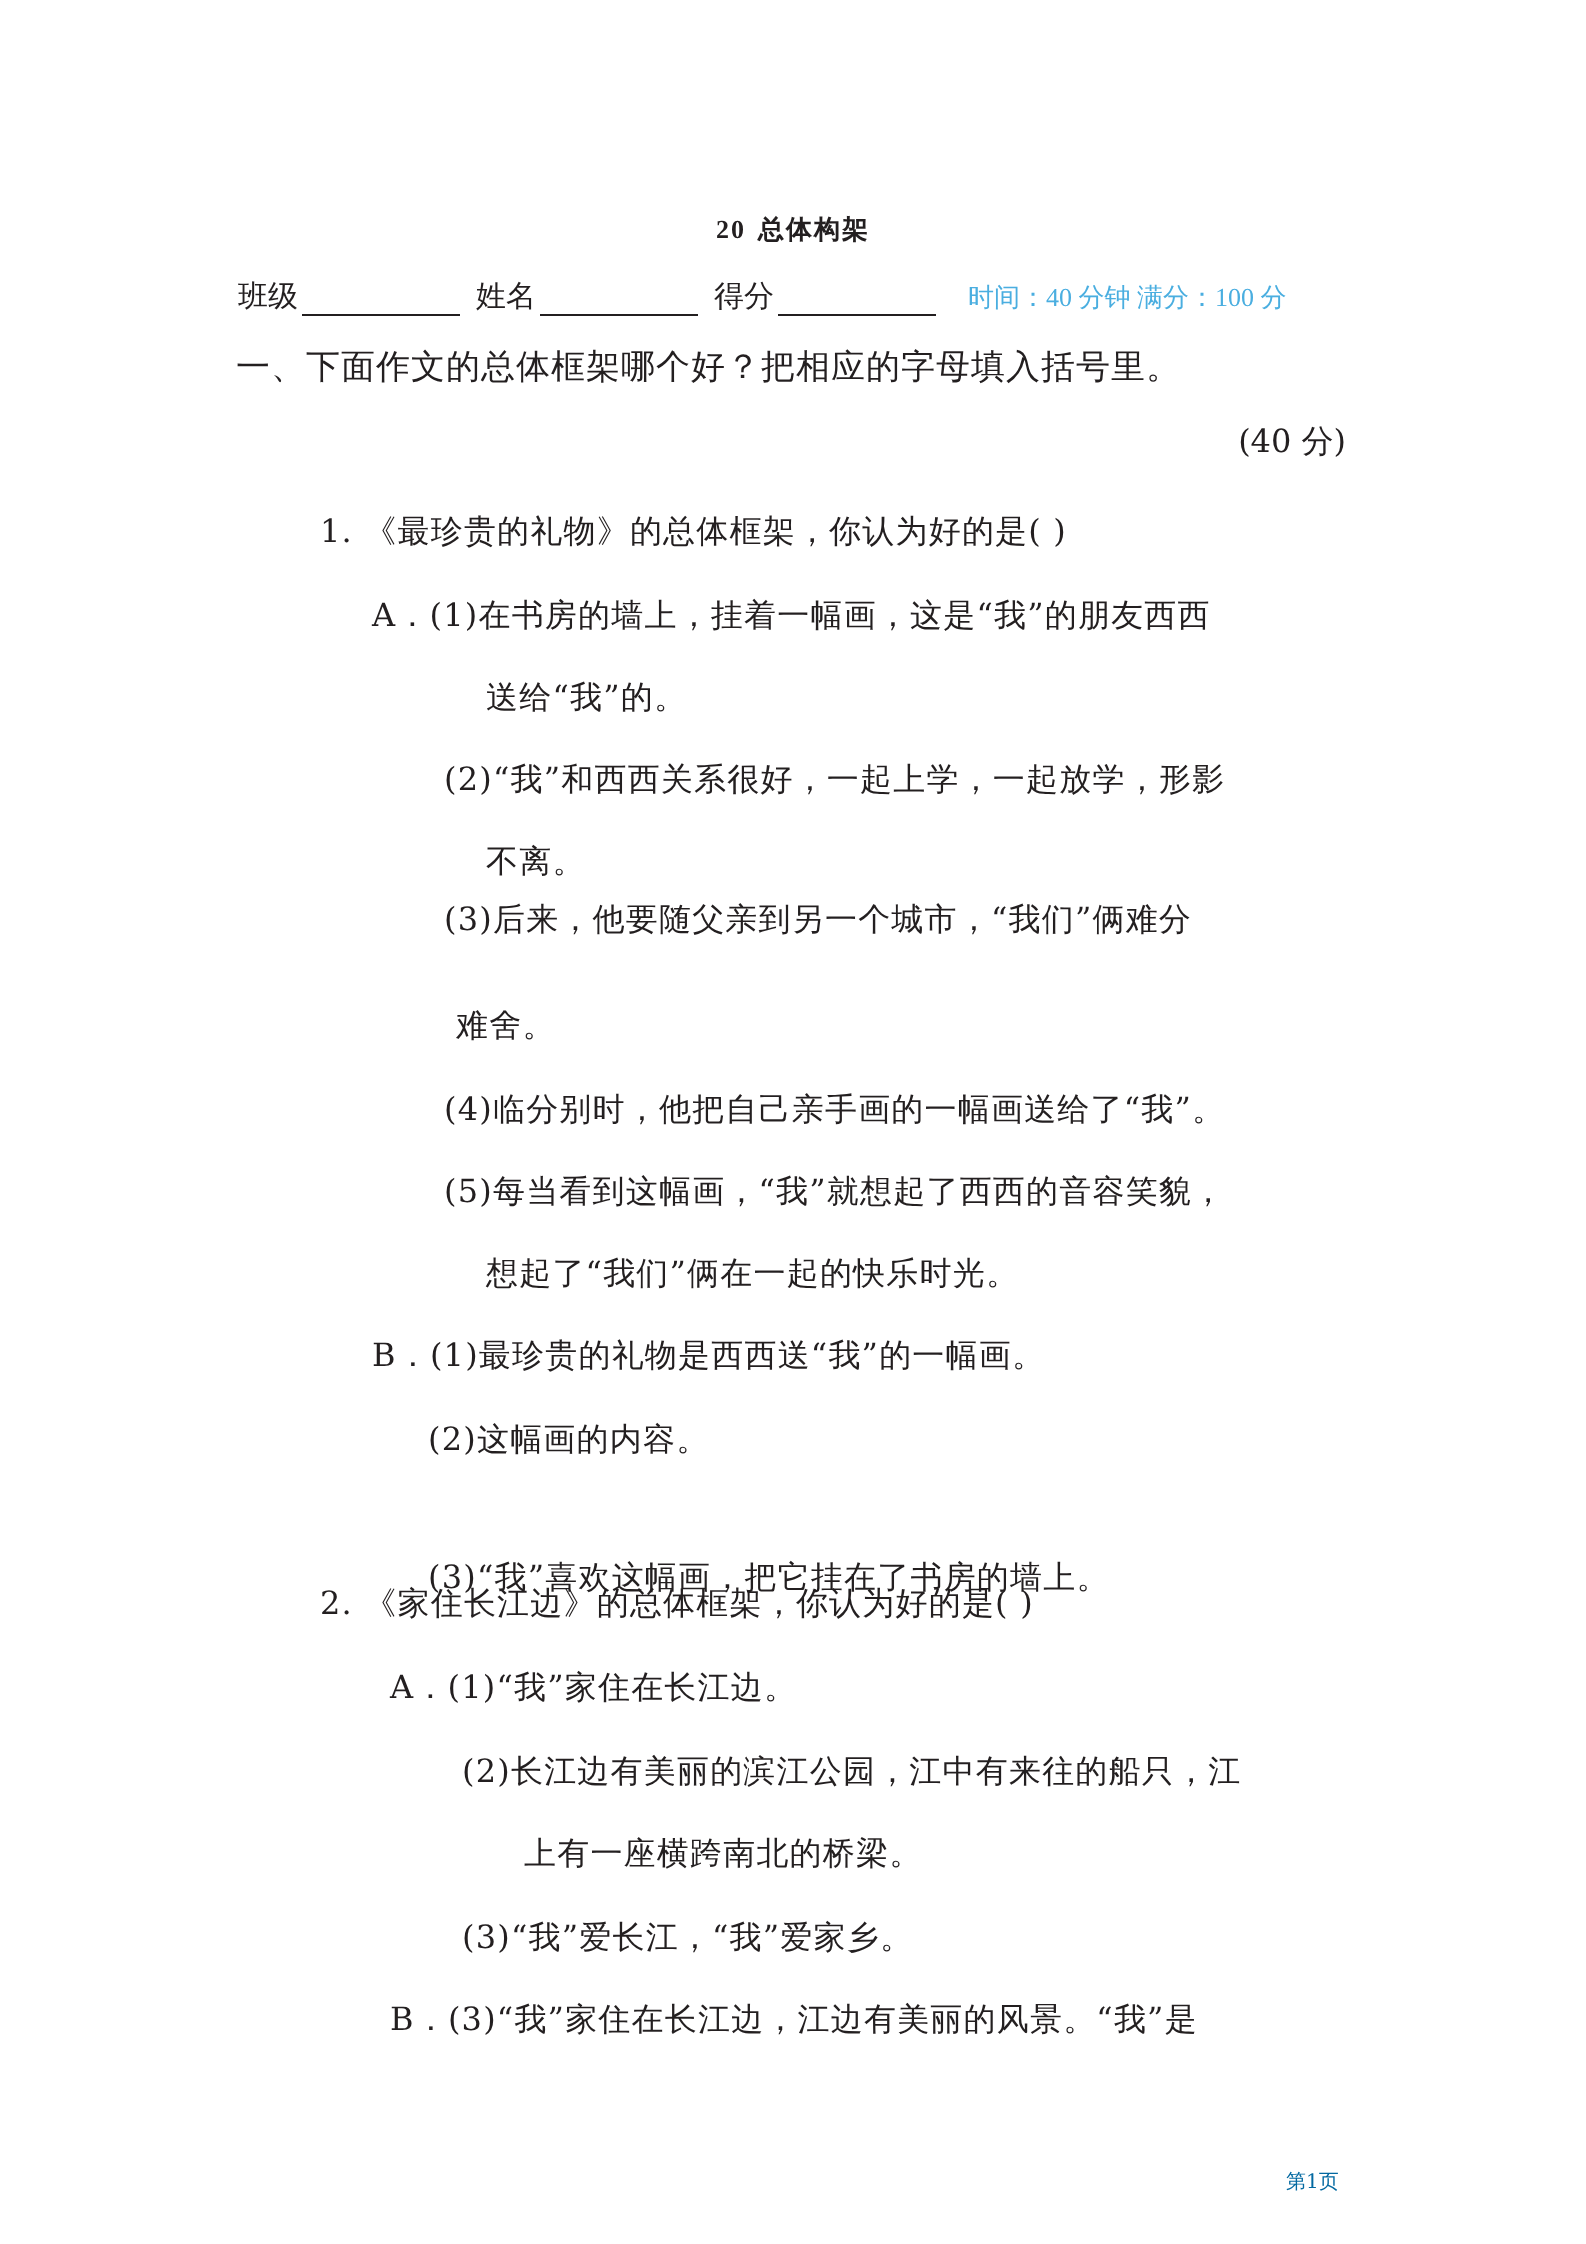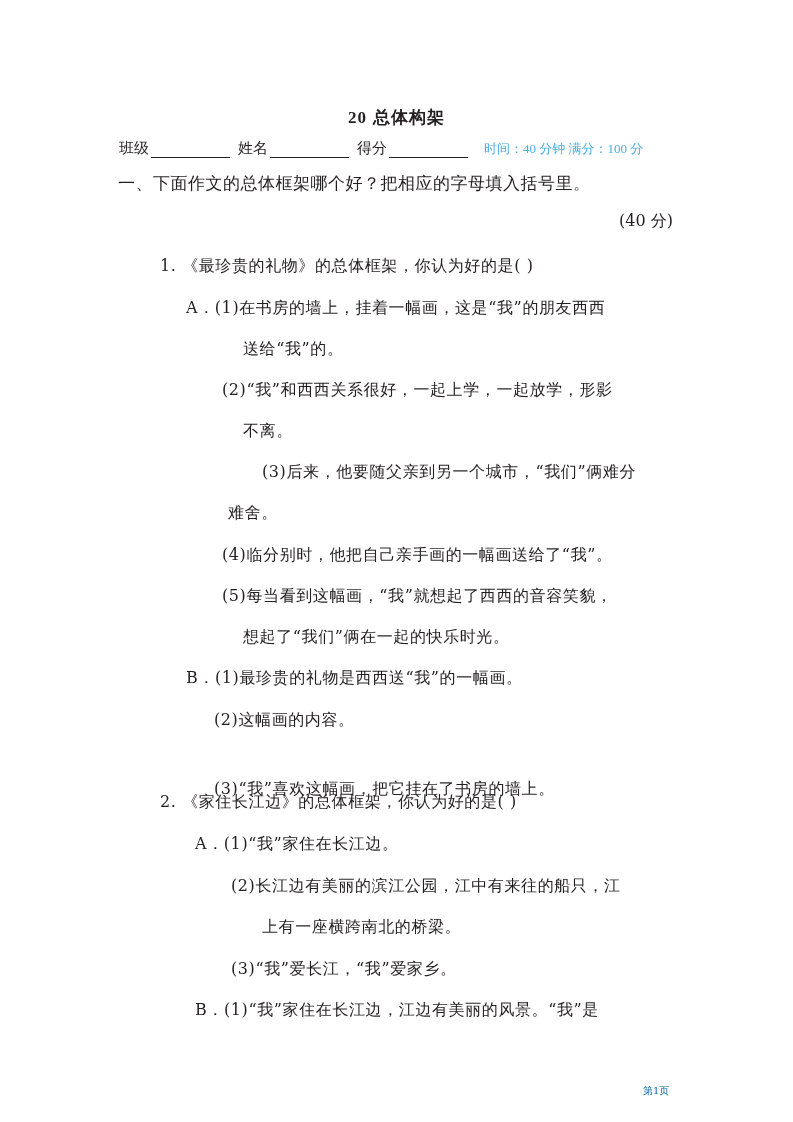--- a/index.html
+++ b/index.html
@@ -12,21 +12,21 @@
       height: 1122px;
       position: relative;
       overflow: hidden;
       font-family: "DejaVu Serif", "Liberation Serif", serif;
       color: #231f20;
     }
     .abs { position: absolute; white-space: nowrap; }
     .title {
       left: 0; width: 793px; top: 106px;
       text-align: center;
-      font-size: 17px;
+      font-size: 13px;
       font-weight: bold;
       font-family: "DejaVu Sans", "Liberation Sans", sans-serif;
       letter-spacing: 1px;
     }
     .title .num { font-family: "Liberation Serif", serif; margin-right: 6px; }
     .info-row {
       left: 119px; top: 139px;
       font-size: 15px;
       display: flex; align-items: flex-end;
     }
@@ -82,29 +82,29 @@
 </div>
 
 <div class="abs section-head">一、下面作文的总体框架哪个好？把相应的字母填入括号里。</div>
 <div class="abs score">(40 分)</div>
 
 <div class="abs line" style="left:160px; top:256px;">1.  《最珍贵的礼物》的总体框架，你认为好的是(      )</div>
 <div class="abs line" style="left:186px; top:298px;">A．(1)在书房的墙上，挂着一幅画，这是“我”的朋友西西</div>
 <div class="abs line" style="left:243px; top:339px;">送给“我”的。</div>
 <div class="abs line" style="left:222px; top:380px;">(2)“我”和西西关系很好，一起上学，一起放学，形影</div>
 <div class="abs line" style="left:243px; top:421px;text-align:center;">不离。</div>
-<div class="abs line" style="left:222px; top:462px;margin-left:40px;">(3)后来，他要随父亲到另一个城市，“我们”俩难分</div>
+<div class="abs line" style="left:222px; top:450px;">(3)后来，他要随父亲到另一个城市，“我们”俩难分</div>
 <div class="abs line" style="left:228px; top:503px;">难舍。</div>
 <div class="abs line" style="left:222px; top:545px;">(4)临分别时，他把自己亲手画的一幅画送给了“我”。</div>
 <div class="abs line" style="left:222px; top:586px;">(5)每当看到这幅画，“我”就想起了西西的音容笑貌，</div>
 <div class="abs line" style="left:243px; top:627px;">想起了“我们”俩在一起的快乐时光。</div>
 <div class="abs line" style="left:186px; top:668px;">B．(1)最珍贵的礼物是西西送“我”的一幅画。</div>
 <div class="abs line" style="left:214px; top:710px;">(2)这幅画的内容。</div>
 <div class="abs line" style="left:214px; top:779px;text-align:right;">(3)“我”喜欢这幅画，把它挂在了书房的墙上。</div>
 
 <div class="abs line" style="left:160px; top:792px;">2.  《家住长江边》的总体框架，你认为好的是(      )</div>
 <div class="abs line" style="left:195px; top:834px;">A．(1)“我”家住在长江边。</div>
 <div class="abs line" style="left:231px; top:876px;">(2)长江边有美丽的滨江公园，江中有来往的船只，江</div>
 <div class="abs line" style="left:262px; top:917px;">上有一座横跨南北的桥梁。</div>
 <div class="abs line" style="left:231px; top:959px;">(3)“我”爱长江，“我”爱家乡。</div>
-<div class="abs line" style="left:195px; top:1000px;">B．(1)“我”家住在长江边，江边有美丽的风景。“我”是</div>
+<div class="abs line" style="left:195px; top:1000px;">B．(3)“我”家住在长江边，江边有美丽的风景。“我”是</div>
 
 <div class="abs footer">第1页</div>
 
 </body></html>

